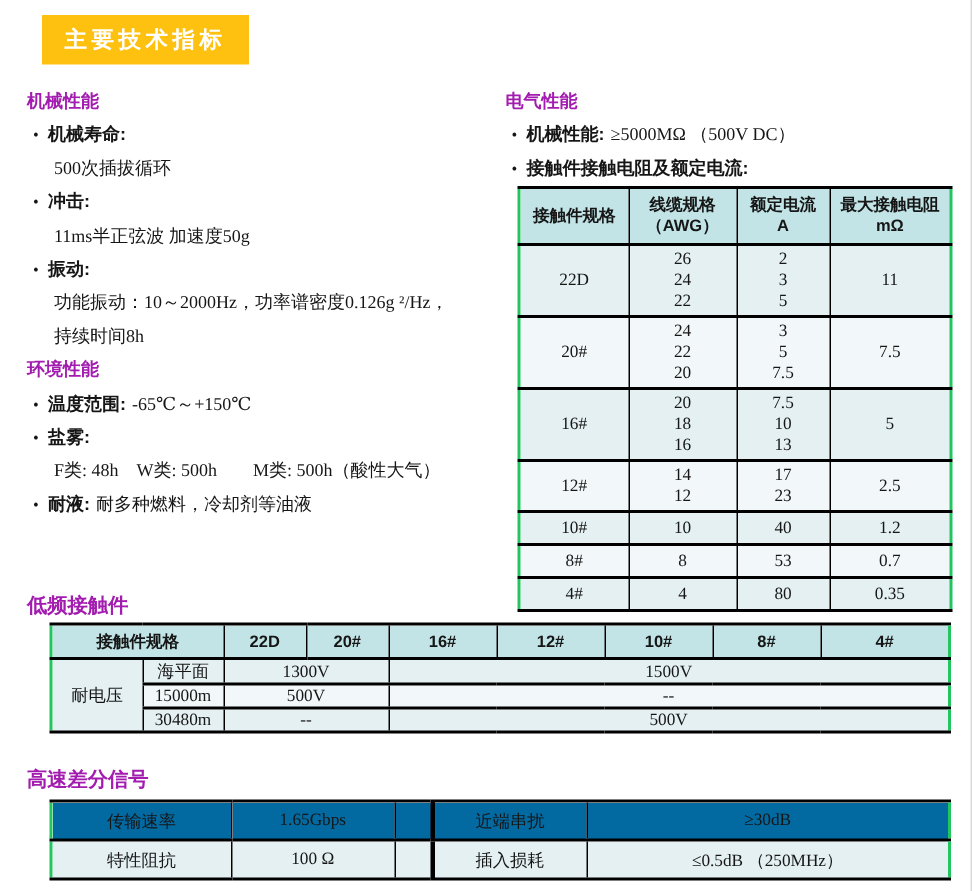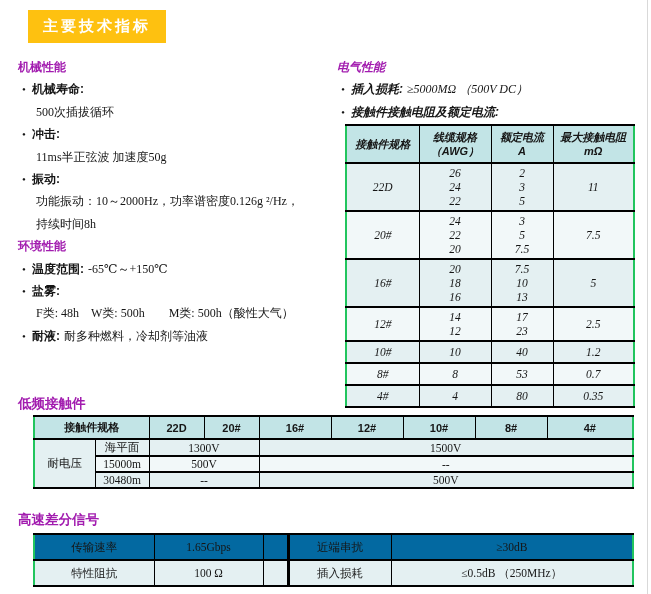--- a/index.html
+++ b/index.html
@@ -20,21 +20,21 @@
     display:flex; align-items:center; justify-content:center;
   }
 
   .h-blue {
     color:#a21caf; font-weight:bold; font-size:13.5px;
     font-family:"Liberation Sans","DejaVu Sans",sans-serif;
   }
 
   
   .col-left  { position:absolute; left:18px;  top:56px; width:318px; }
-  .col-right { position:absolute; left:337px; top:56px; width:300px;font-style:italic; }
+  .col-right { position:absolute; left:337px; top:56px; width:300px; }
   .tl { height:22.4px; line-height:22.4px; font-size:12px; white-space:nowrap; }
   .tl .dot { display:inline-block; width:14px; padding-left:4px; font-size:11px; }
   .tl .blab {
     font-weight:bold;
     font-family:"Liberation Sans","DejaVu Sans",sans-serif;
     font-size:12px;
   }
   .tl .inl { margin-left:4px; }
   .tl.cont { padding-left:18px; }
 
@@ -96,21 +96,21 @@
     <div class="tl cont">持续时间8h</div>
     <div class="tl h-blue">环境性能</div>
     <div class="tl"><span class="dot">•</span><span class="blab">温度范围:</span><span class="inl">-65℃～+150℃</span></div>
     <div class="tl"><span class="dot">•</span><span class="blab">盐雾:</span></div>
     <div class="tl cont">F类: 48h　W类: 500h　　M类: 500h（酸性大气）</div>
     <div class="tl"><span class="dot">•</span><span class="blab">耐液:</span><span class="inl">耐多种燃料，冷却剂等油液</span></div>
   </div>
 
   <div class="col-right">
     <div class="tl h-blue">电气性能</div>
-    <div class="tl"><span class="dot">•</span><span class="blab">插入损耗:</span><span class="inl">≥5000MΩ （500V DC）</span></div>
+    <div class="tl"><span class="dot">•</span><span class="blab">机械性能:</span><span class="inl">≥5000MΩ （500V DC）</span></div>
     <div class="tl"><span class="dot">•</span><span class="blab">接触件接触电阻及额定电流:</span></div>
 
     <table class="t-elec">
       <colgroup>
           <col style="width:73px">
           <col style="width:72px">
           <col style="width:62px">
           <col style="width:81px">
         </colgroup>
       <thead>

